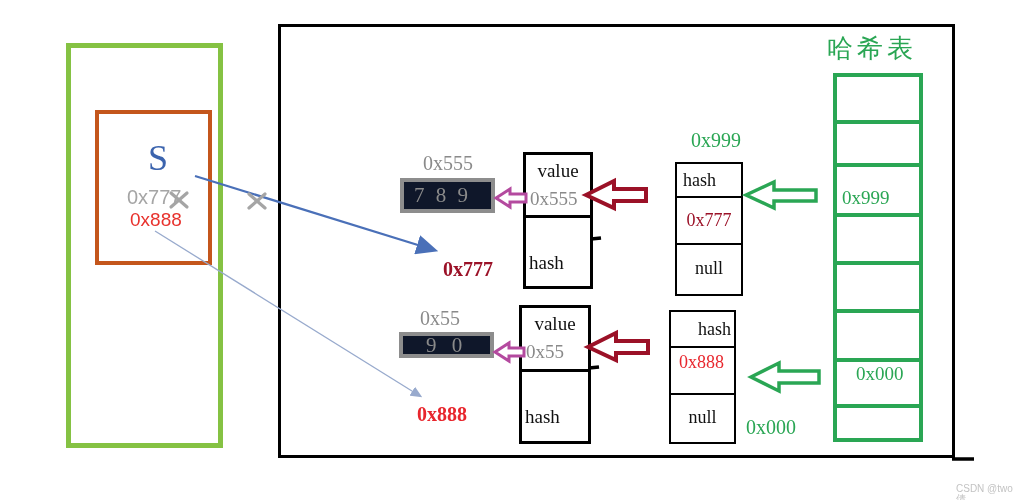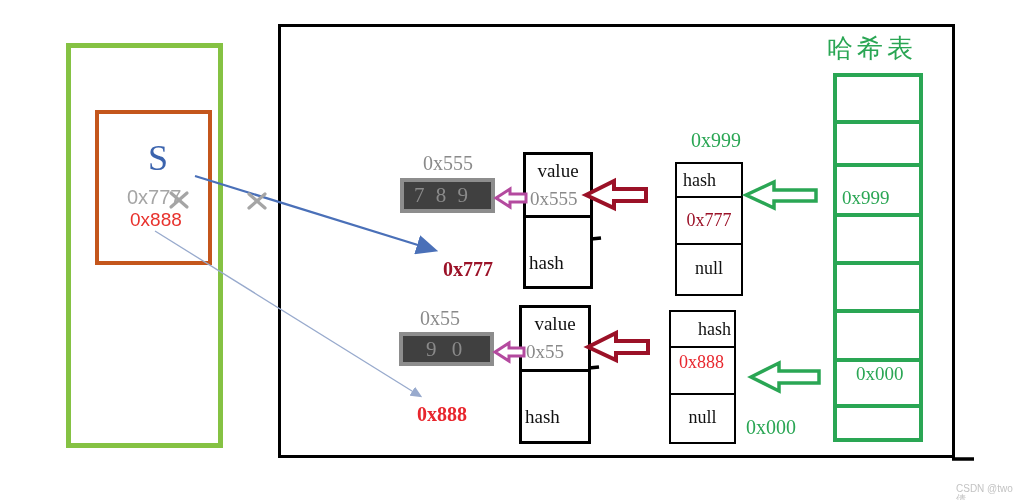--- a/index.html
+++ b/index.html
@@ -14,24 +14,24 @@
   .green-frame{left:66px;top:43px;width:157px;height:405px;border:5px solid #85c243;box-sizing:border-box;}
   .orange-frame{left:95px;top:110px;width:117px;height:155px;border:4px solid #c4561c;box-sizing:border-box;}
   .s-label{left:138px;top:140px;width:40px;font-size:36px;color:#3c64ae;text-align:center;line-height:1;}
   .old-addr{left:127px;top:187px;font-family:"Liberation Sans",sans-serif;font-size:20px;color:#a5a5a5;line-height:1;}
   .new-addr{left:130px;top:210px;font-family:"Liberation Sans",sans-serif;font-size:19px;color:#e8322d;line-height:1;}
 
   
   .black-frame{left:278px;top:24px;width:677px;height:434px;border:3.5px solid #000;box-sizing:border-box;}
 
   
-  .bucket{border:4px solid #8d8d8d;box-sizing:border-box;background:#404040;color:#8a8a8a;
+  .bucket{border:4px solid #8d8d8d;box-sizing:border-box;background:#0f172a;color:#8a8a8a;
           font-size:21px;display:flex;align-items:center;}
   .bucket-a{left:400px;top:178px;width:95px;height:35px;padding-left:10px;letter-spacing:3px;}
-  .bucket-b{left:399px;top:332px;width:95px;height:34px;justify-content:center;letter-spacing:5px;}
+  .bucket-b{left:399px;top:332px;width:95px;height:26px;justify-content:center;letter-spacing:5px;}
   .bucket-label{color:#8a8a8a;font-size:20px;line-height:1;}
   .bucket-label-a{left:423px;top:153px;}
   .bucket-label-b{left:420px;top:308px;}
 
   
   .vnode{border:3.5px solid #000;box-sizing:border-box;background:#fff;}
   .vnode-1{left:523px;top:152px;width:70px;height:137px;}
   .vnode-2{left:519px;top:305px;width:72px;height:139px;}
   .vnode .sec1{box-sizing:border-box;border-bottom:3.5px solid #000;padding-top:6px;}
   .vnode-1 .sec1{height:63px;}

